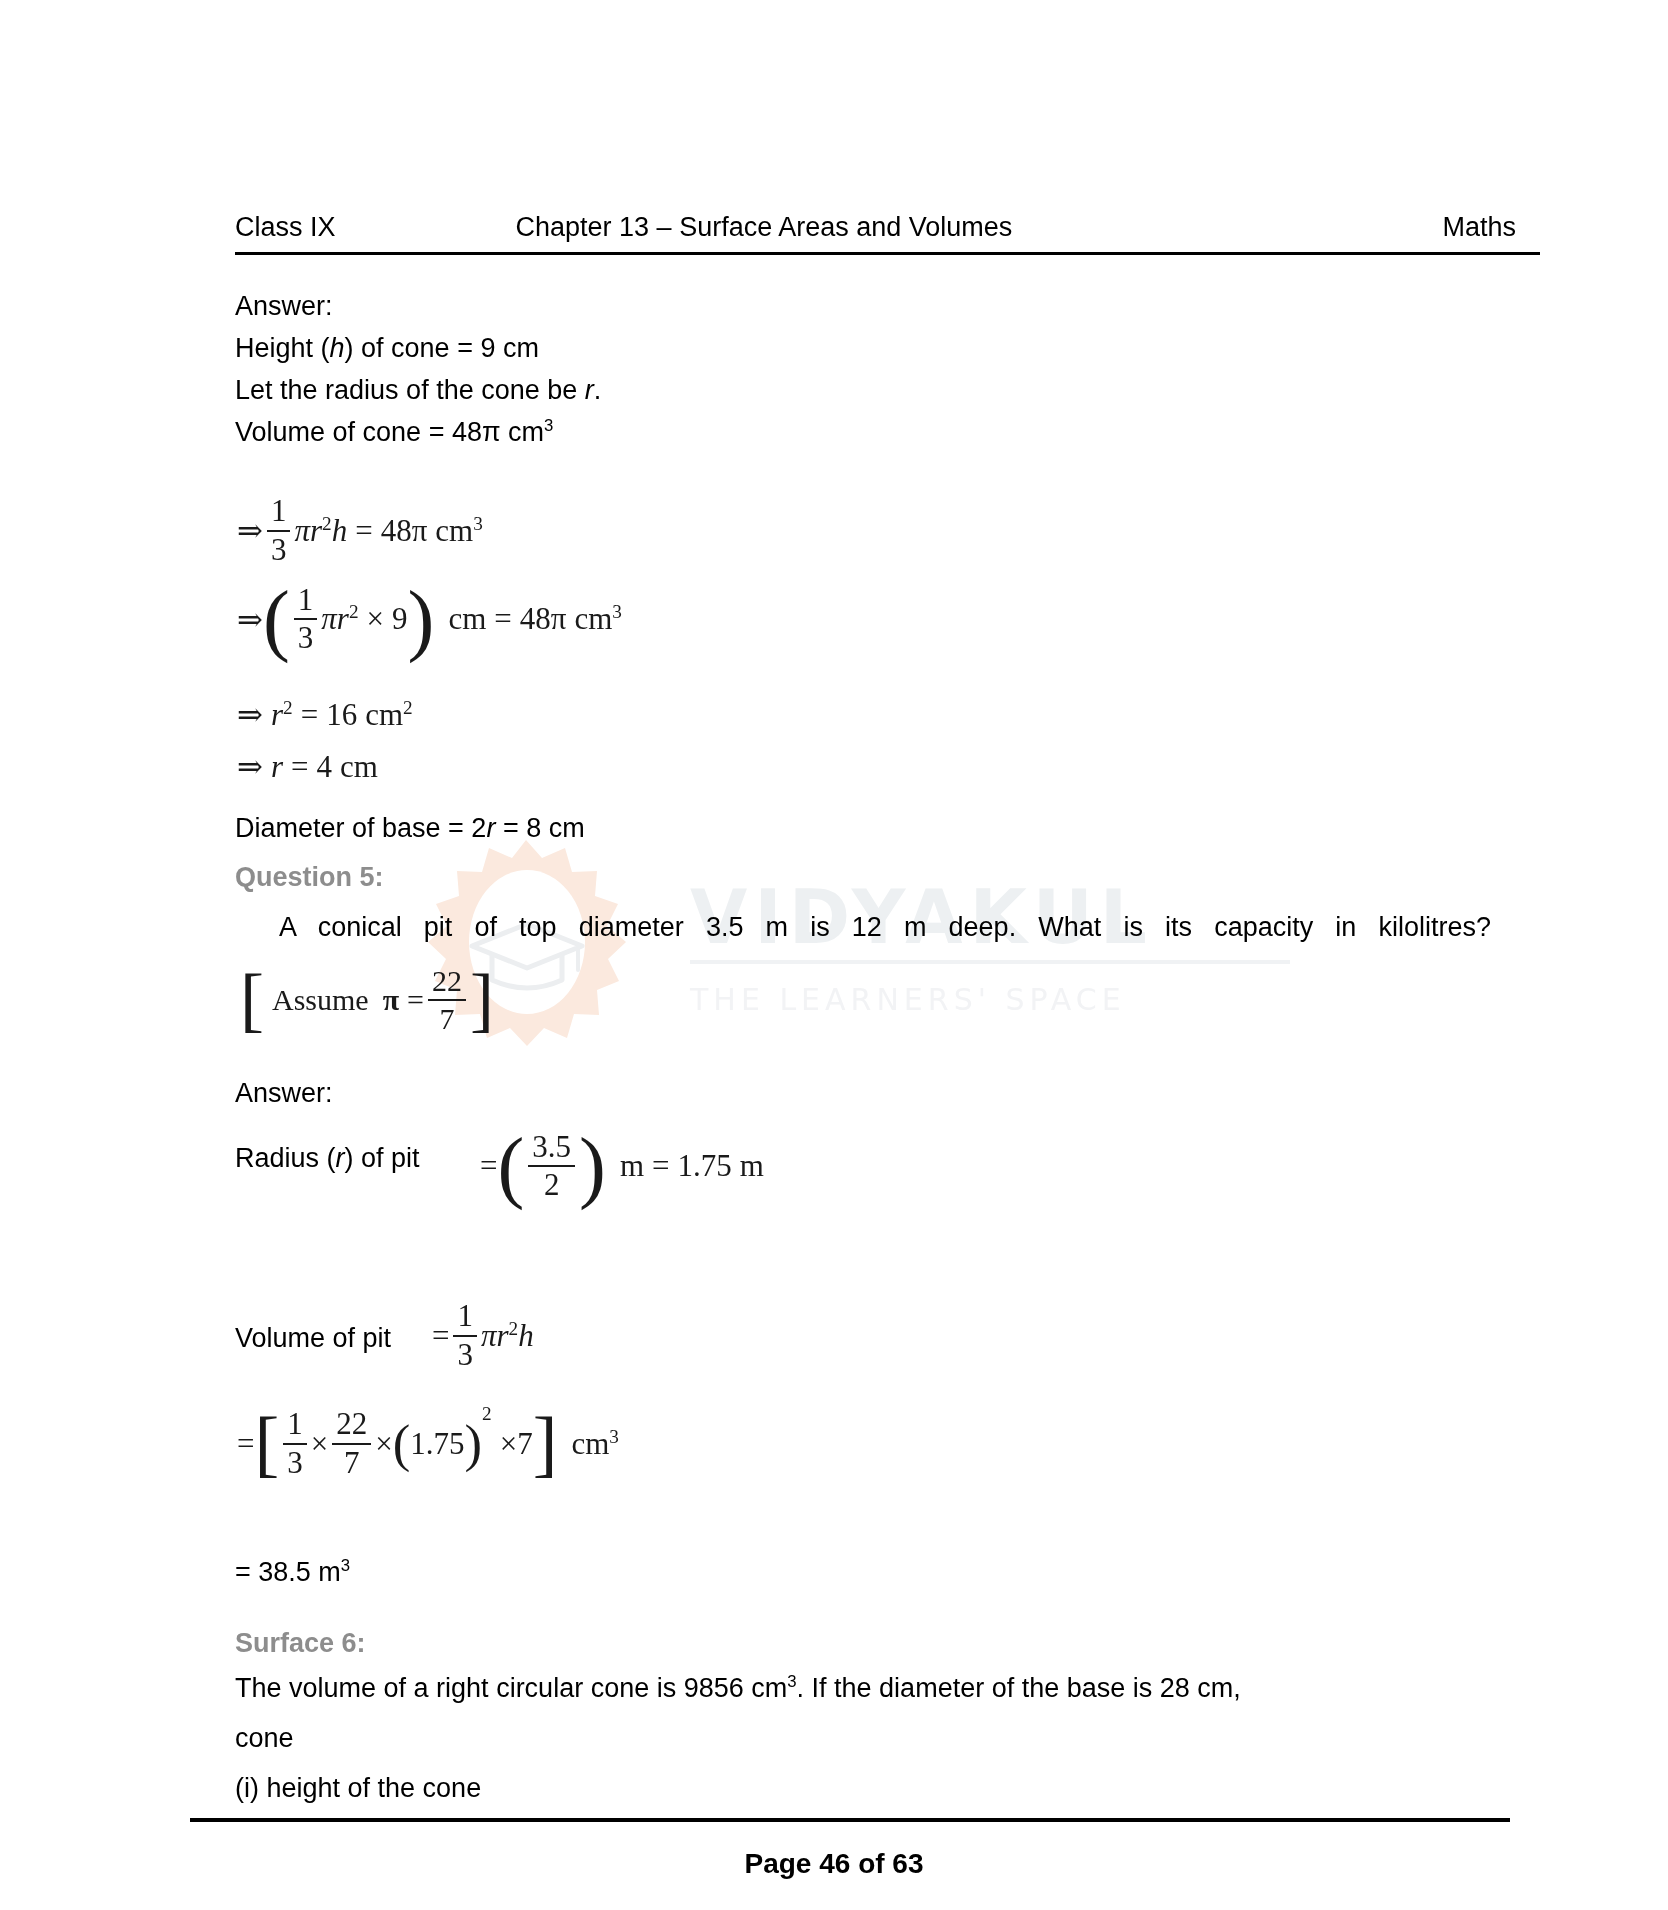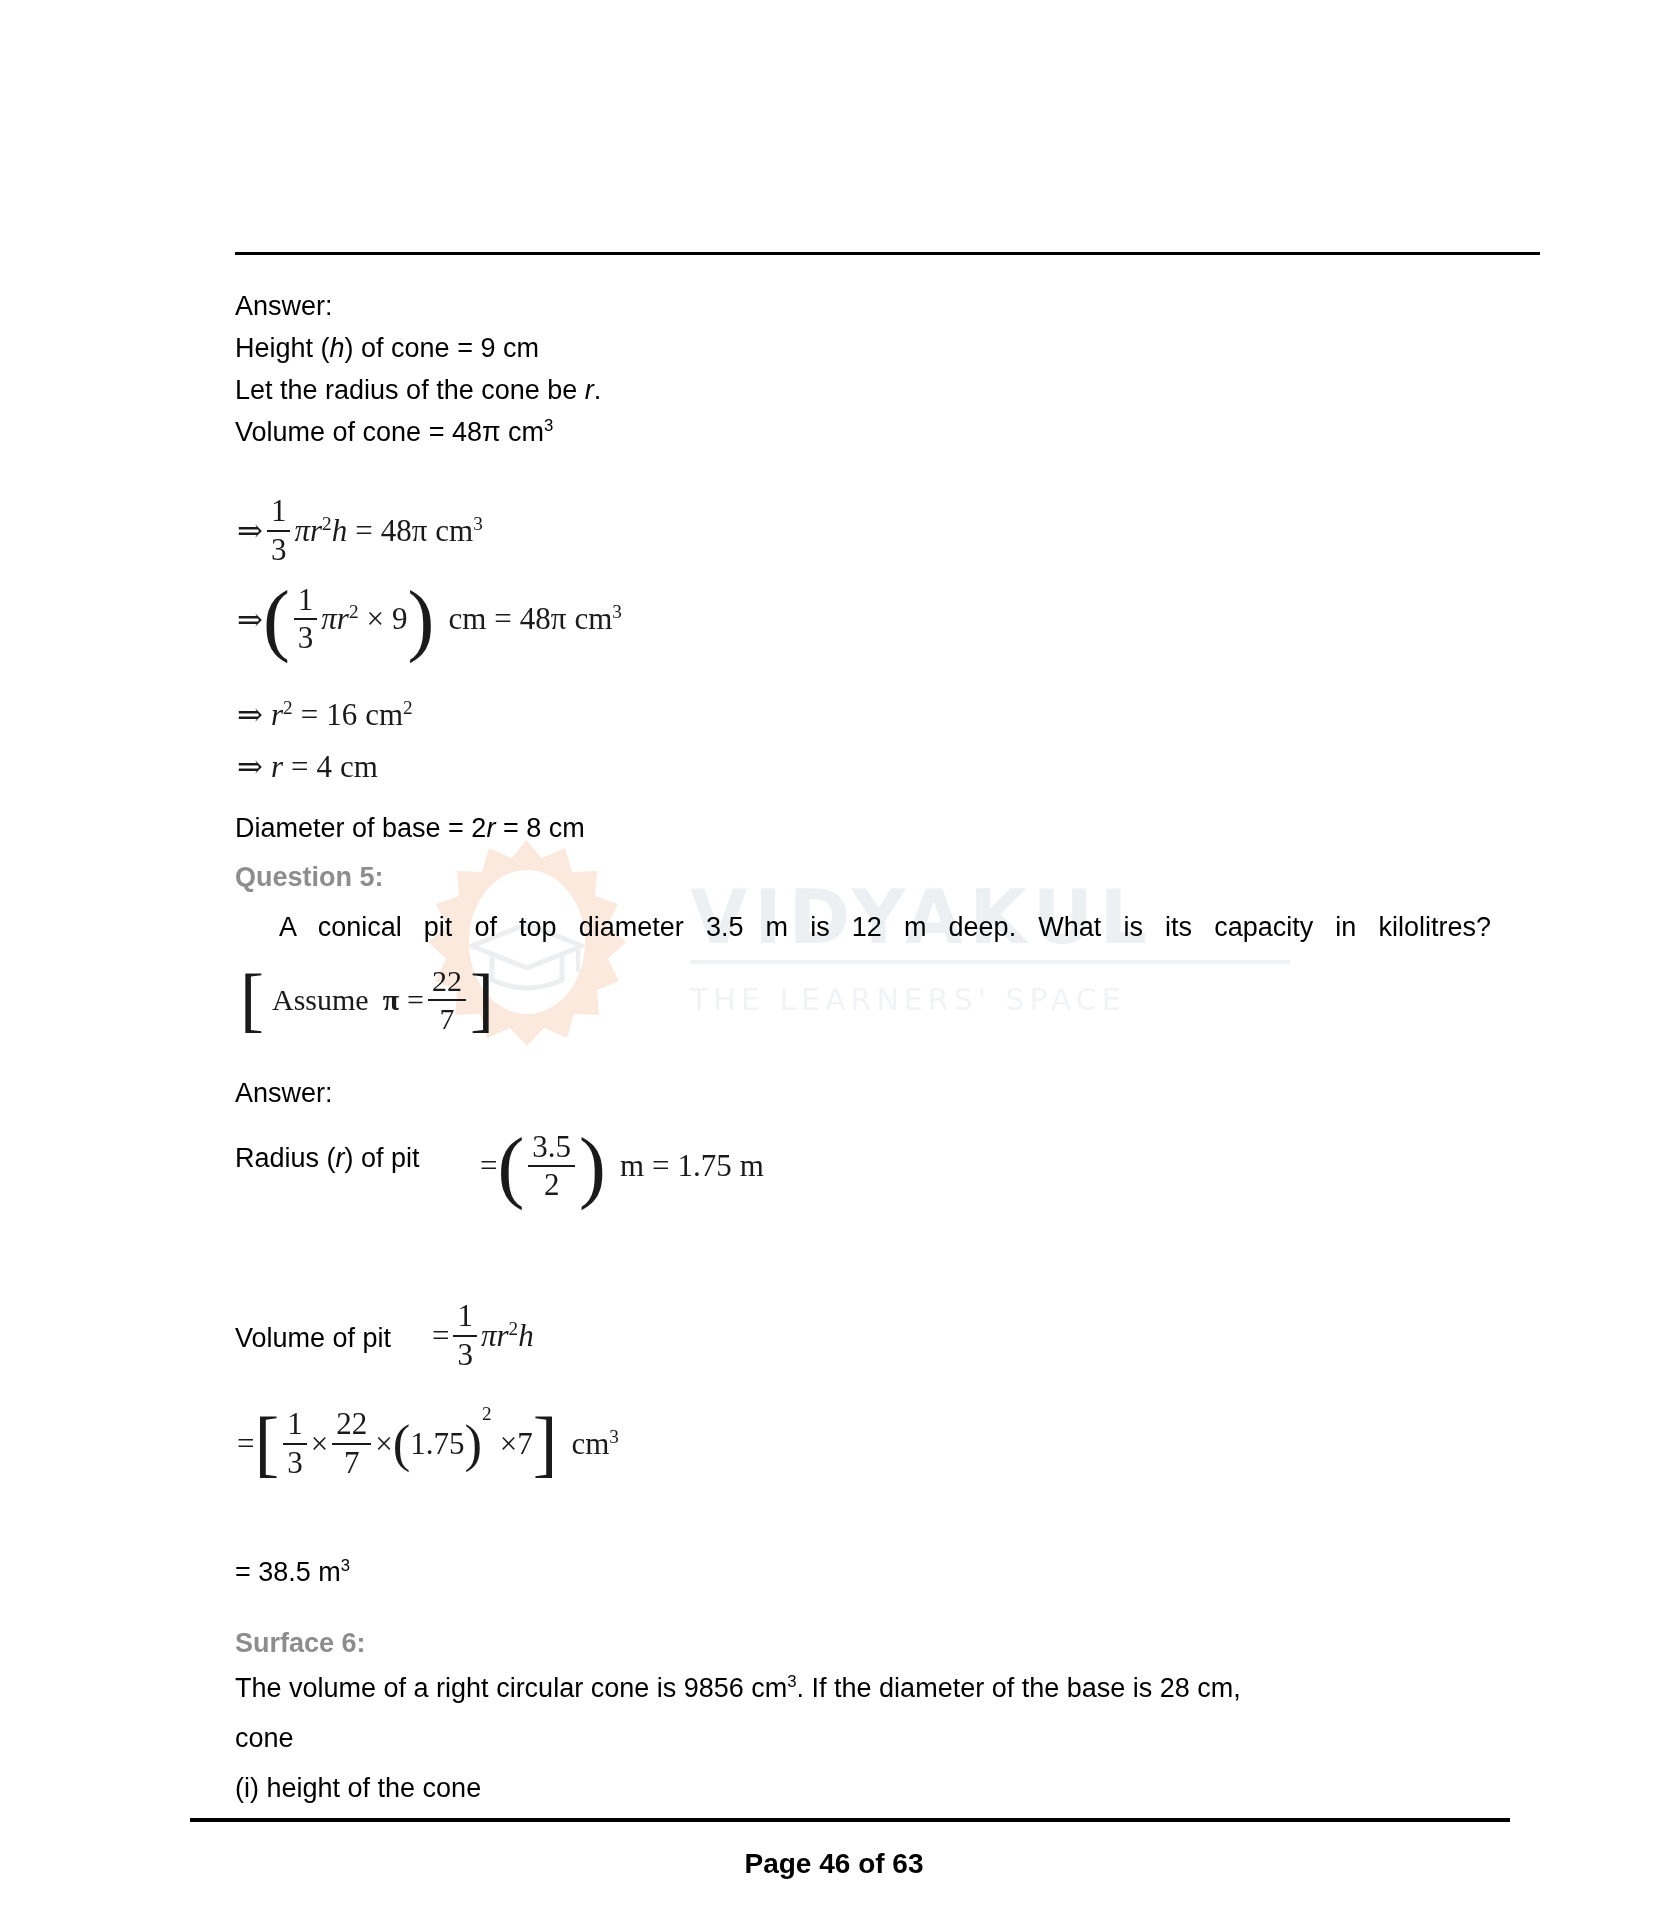--- a/index.html
+++ b/index.html
@@ -219,20 +219,25 @@
 
     <div class="wm-text">
       <div class="wm-brand">VIDYAKUL</div>
       <div class="wm-rule"></div>
       <div class="wm-tagline">THE LEARNERS' SPACE</div>
     </div>
   </div>
 
   <div class="content">
 
+    <div class="header">
+      <span class="hdr-left">Class IX</span>
+      <span class="hdr-center">Chapter 13 – Surface Areas and Volumes</span>
+      <span class="hdr-right">Maths</span>
+    </div>
     <div class="header-rule"></div>
 
     <div class="line" style="left:235px; top:290px;">Answer:</div>
 
     <div class="line" style="left:235px; top:332px;">Height (<i class="v">h</i>) of cone = 9 cm</div>
 
     <div class="line" style="left:235px; top:374px;">Let the radius of the cone be <i class="v">r</i>.</div>
 
     <div class="line" style="left:235px; top:416px;">Volume of cone = 48π cm<sup class="e">3</sup></div>
 

